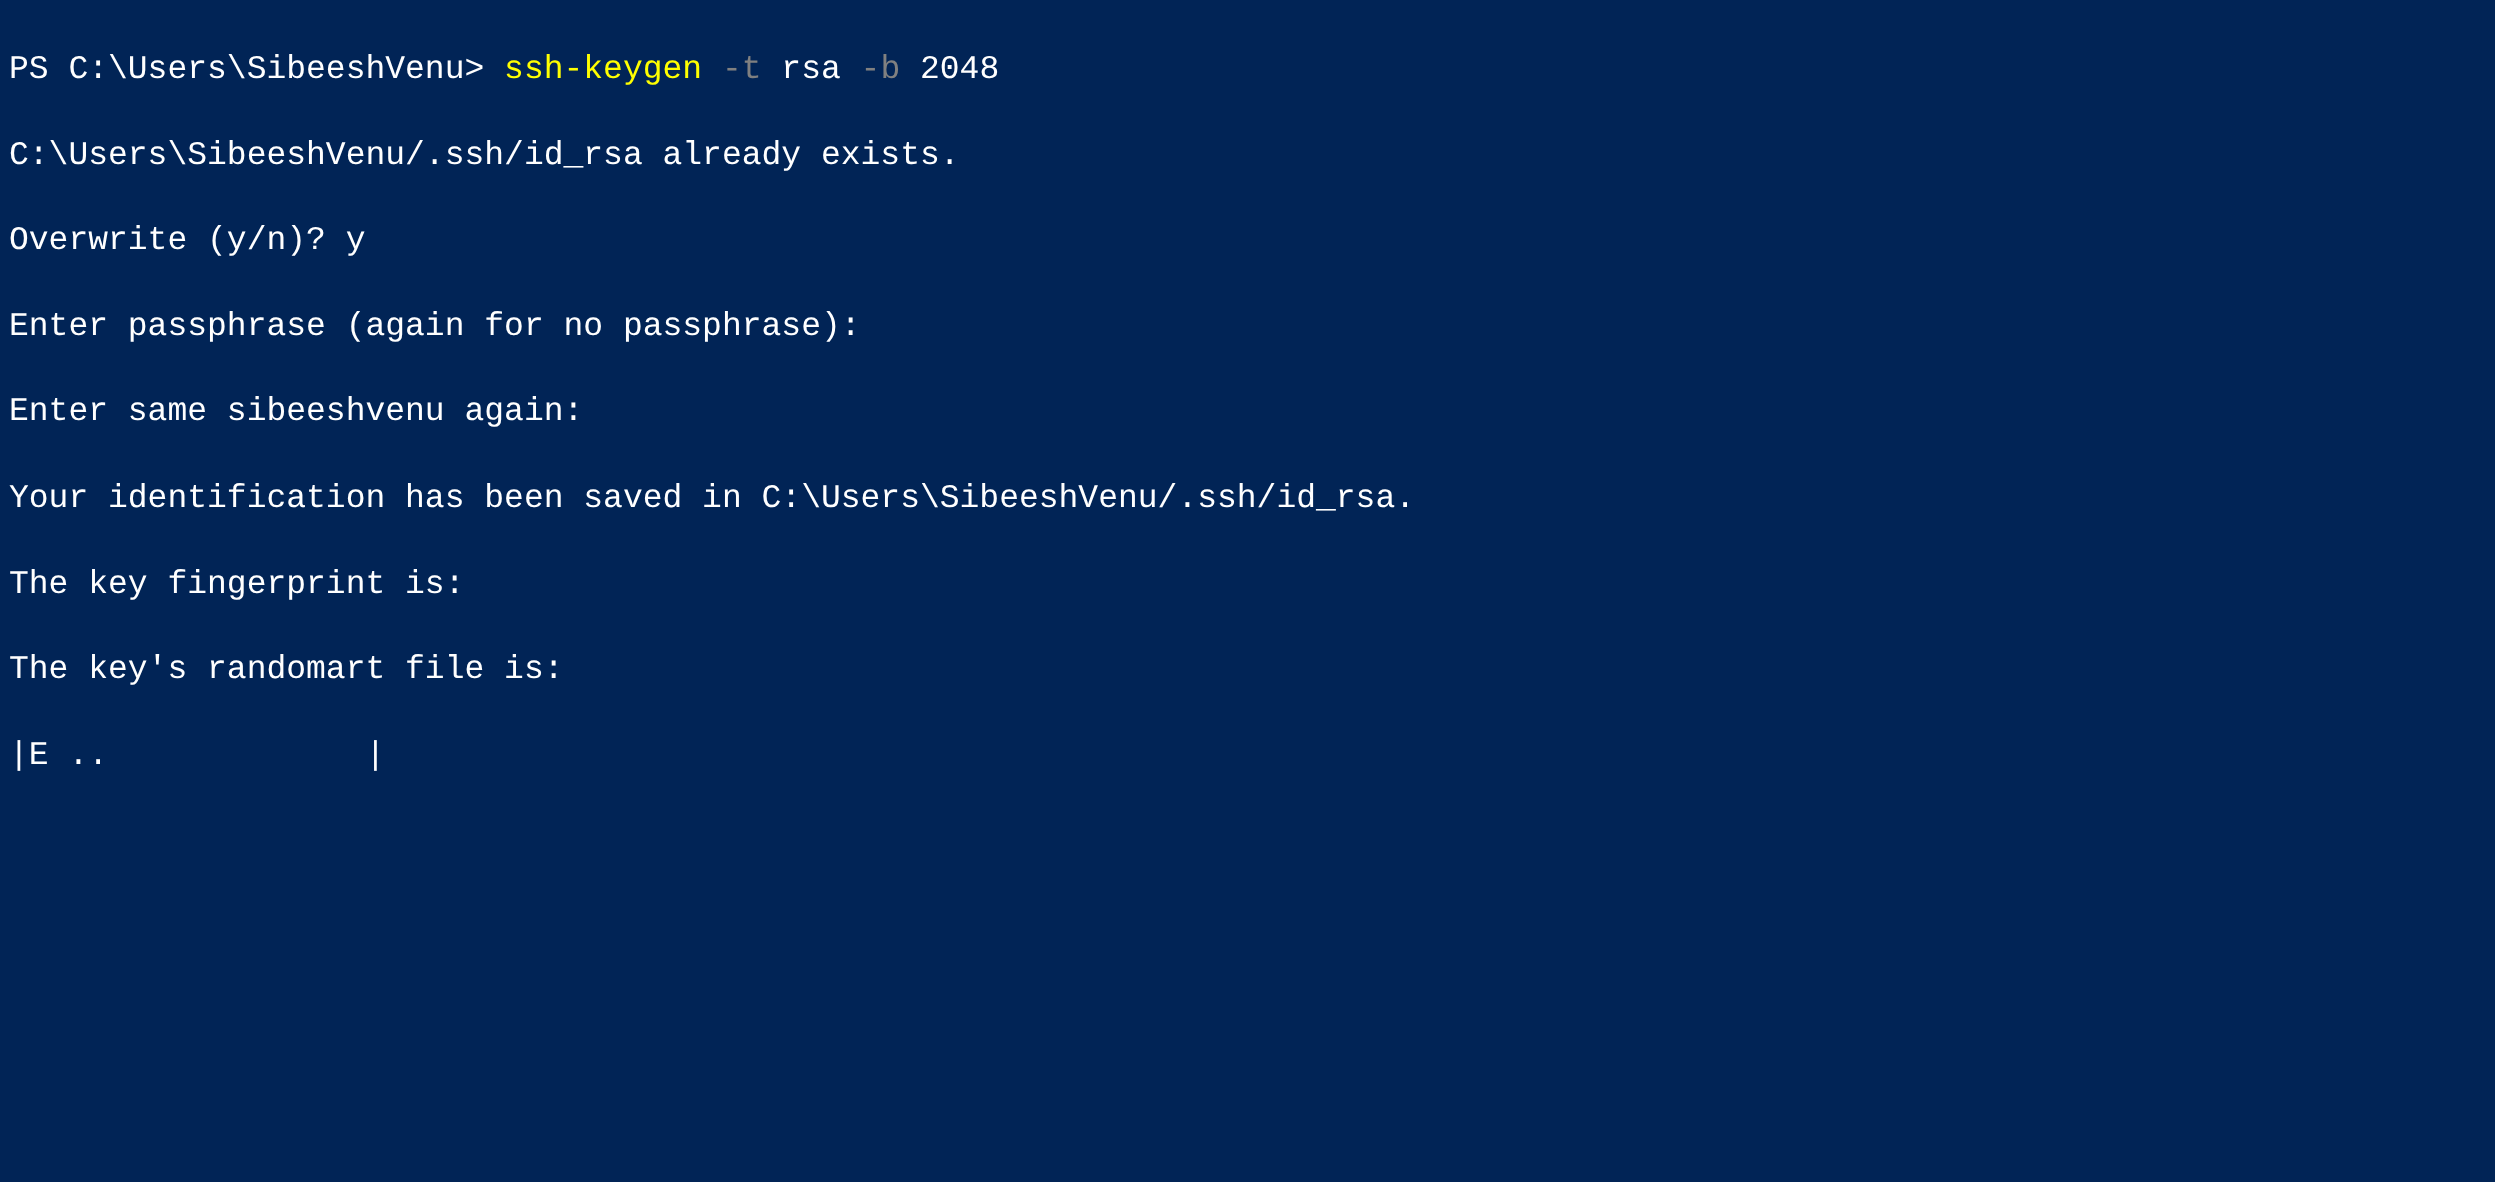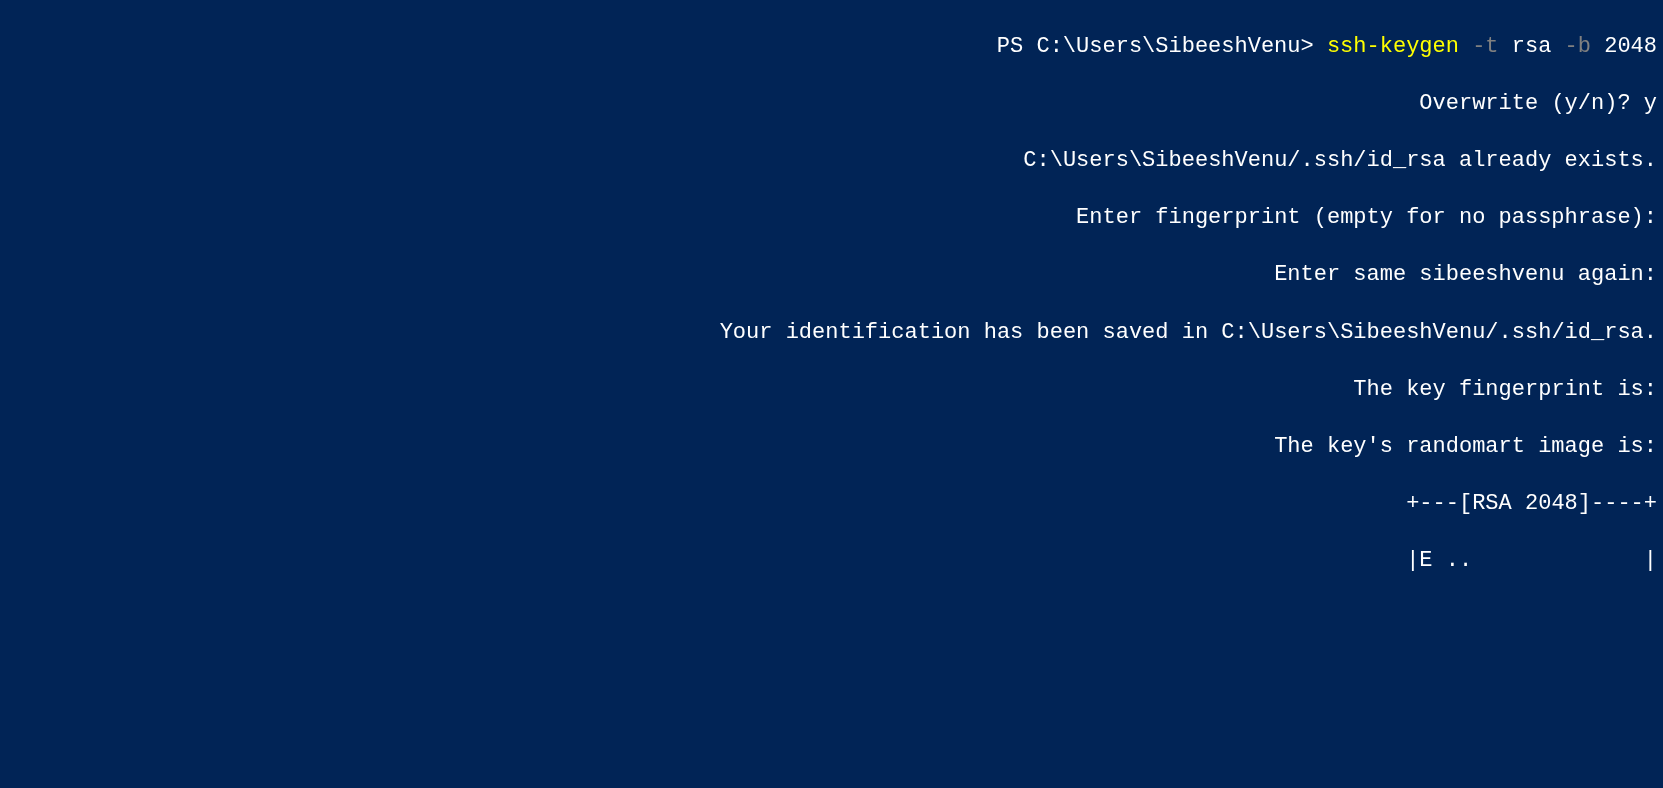--- a/index.html
+++ b/index.html
@@ -28,36 +28,34 @@
       color: #ffff00;
     }
     .cmd-gray {
       color: #808080;
     }
     .output {
       color: #ffffff;
     }
     .line {
       display: block;
-      text-align: right;
     }
   </style>
 </head>
 <body>
 
 <div class="terminal">
 <span class="line"><span class="prompt">PS C:\Users\SibeeshVenu&gt; </span><span class="cmd-yellow">ssh-keygen </span><span class="cmd-gray">-t </span><span class="output">rsa </span><span class="cmd-gray">-b </span><span class="output">2048</span></span>
+<span class="line output">C:\Users\SibeeshVenu/.ssh/id_rsa already exists.</span>
 <span class="line output">Overwrite (y/n)? y</span>
-<span class="line output">C:\Users\SibeeshVenu/.ssh/id_rsa already exists.</span>
-<span class="line output">Enter fingerprint (empty for no passphrase):</span>
+<span class="line output">Enter passphrase (again for no passphrase):</span>
 <span class="line output">Enter same sibeeshvenu again:</span>
 <span class="line output">Your identification has been saved in C:\Users\SibeeshVenu/.ssh/id_rsa.</span>
 <span class="line output">The key fingerprint is:</span>
-<span class="line output">The key's randomart image is:</span>
-<span class="line output">+---[RSA 2048]----+</span>
+<span class="line output">The key's randomart file is:</span>
 <span class="line output">|E ..             |</span>
 
 
 
 
 
 
 
 
 

